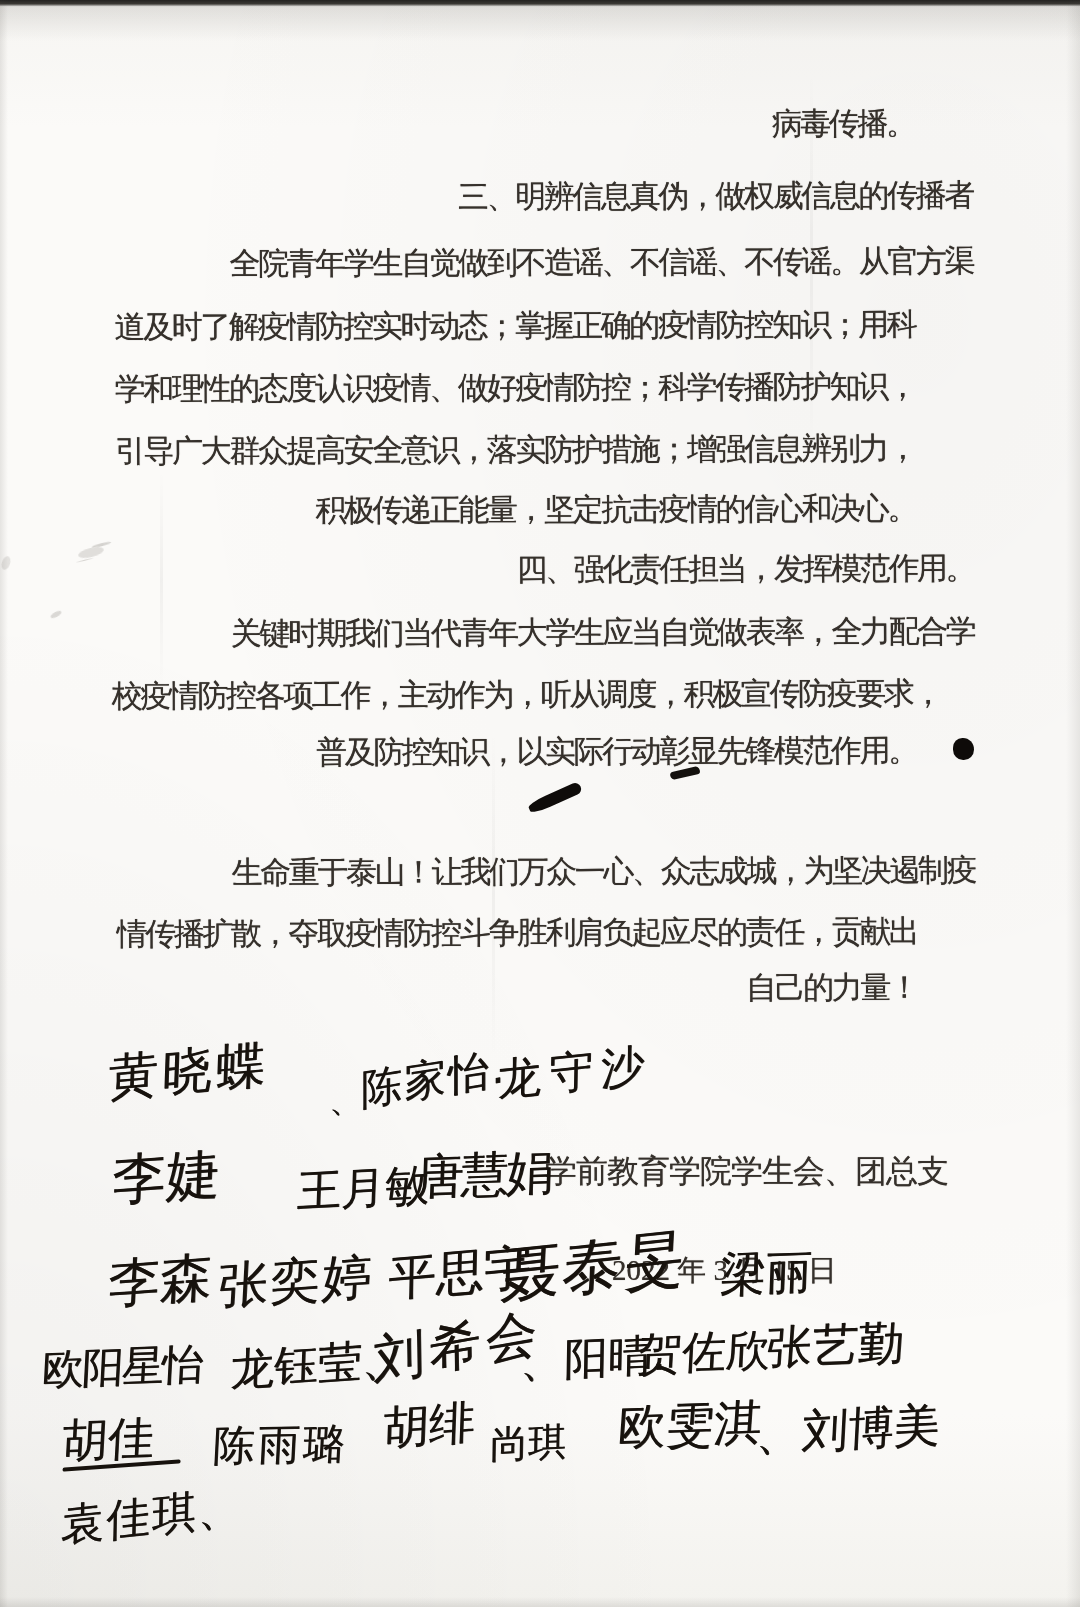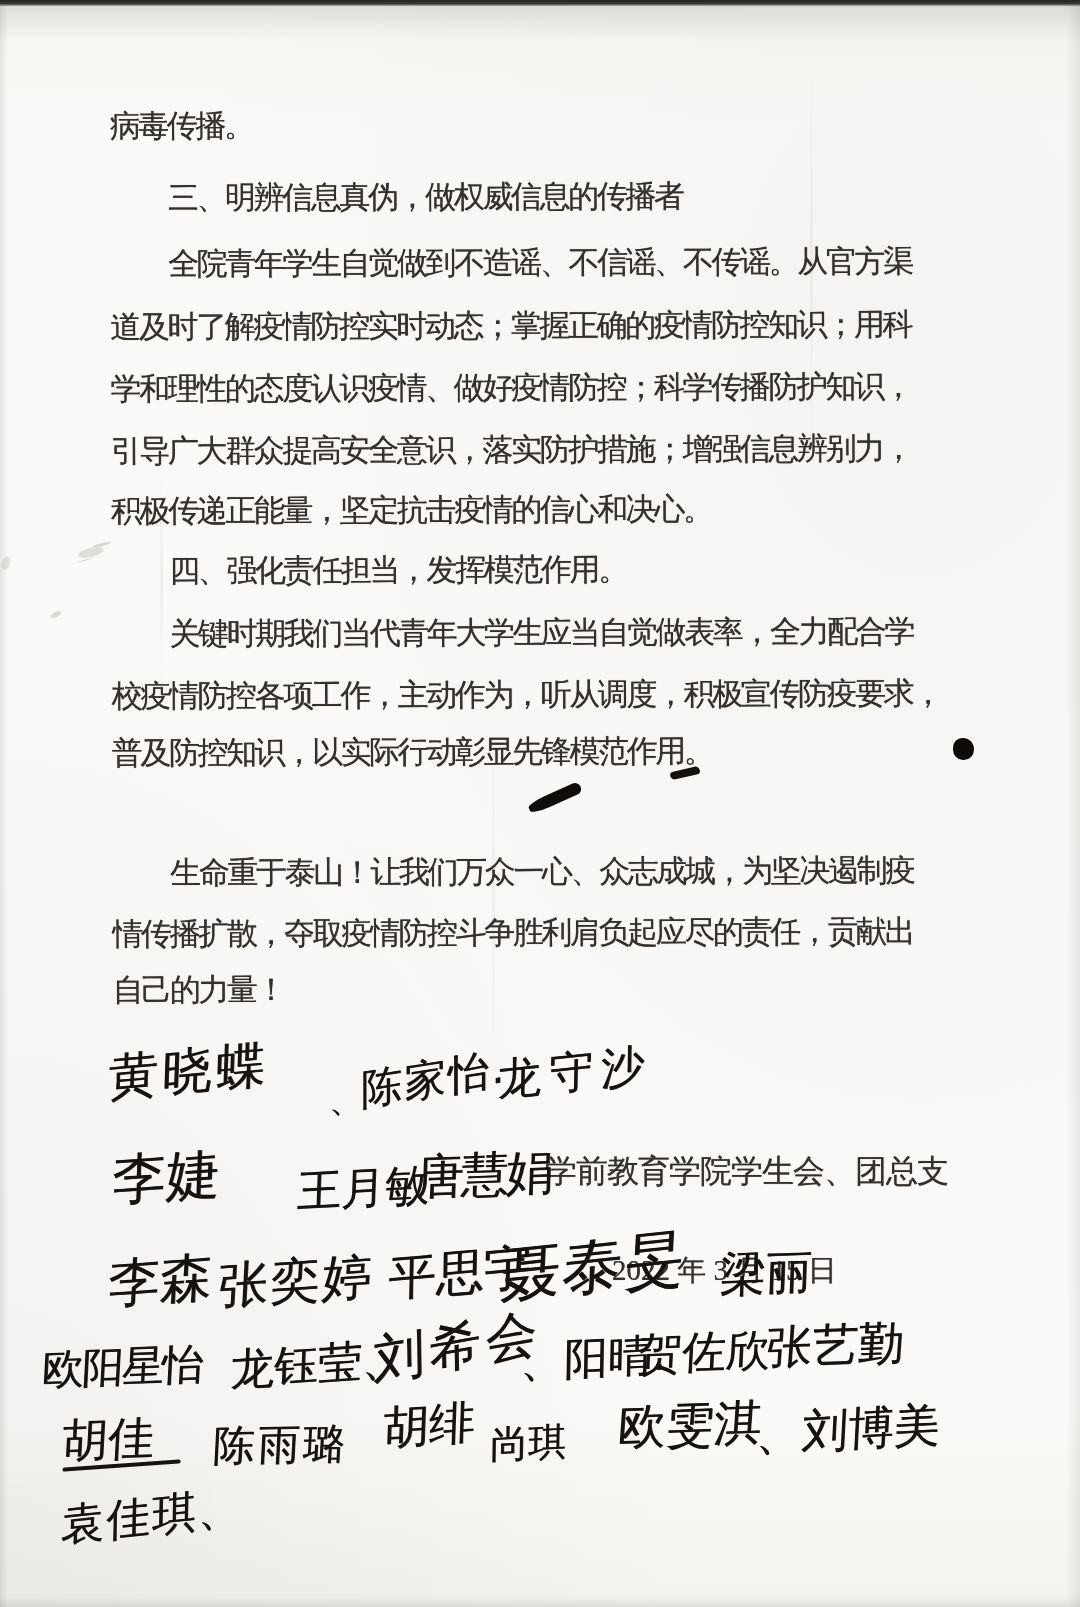--- a/index.html
+++ b/index.html
@@ -6,20 +6,21 @@
   .page{
     position:relative;
     width:1080px;height:1607px;
     margin:0 auto;
     background:
       radial-gradient(ellipse at 85% 20%, rgba(0,0,0,0.025), transparent 60%),
       radial-gradient(ellipse at 0% 100%, rgba(0,0,0,0.04), transparent 45%),
       linear-gradient(180deg,#f6f5f2 0%, #fbfaf8 8%, #fbfaf8 88%, #f3f2ee 100%);
     overflow:hidden;
     font-family:"Liberation Serif","DejaVu Serif",serif;
+    text-align:right;
   }
   
   .edge-top{position:absolute;left:0;top:0;width:100%;height:7px;
     background:linear-gradient(180deg,#232220 0%,#3a3834 55%,rgba(60,58,54,0) 100%);}
   .edge-top-haze{position:absolute;left:0;top:7px;width:100%;height:34px;
     background:linear-gradient(180deg,rgba(90,85,80,0.14),rgba(90,85,80,0));}
   .edge-left{position:absolute;left:0;top:0;width:8px;height:100%;
     background:linear-gradient(90deg,rgba(70,66,60,0.12),rgba(70,66,60,0));}
   .edge-right{position:absolute;right:0;top:0;width:14px;height:100%;
     background:linear-gradient(270deg,rgba(70,66,60,0.10),rgba(70,66,60,0));}

